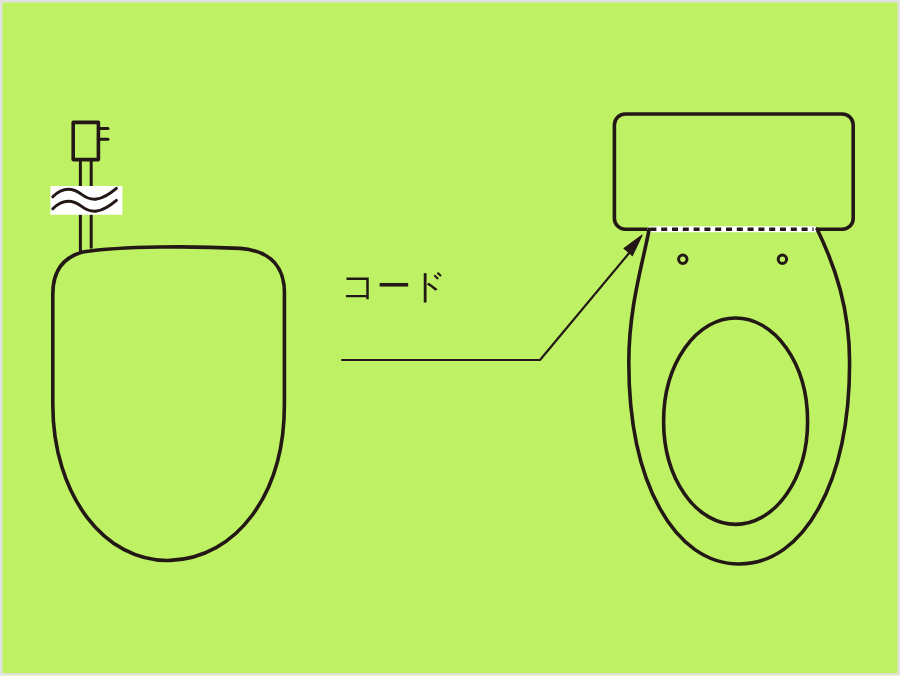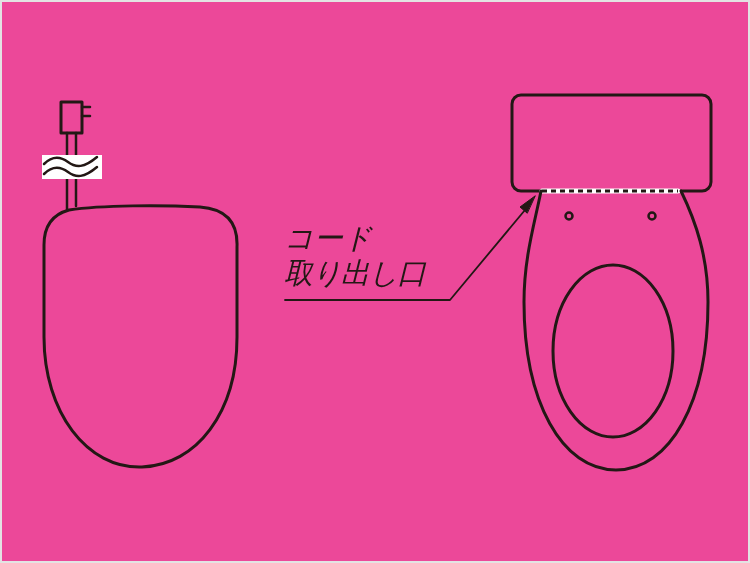--- a/index.html
+++ b/index.html
@@ -1,18 +1,18 @@
 <!DOCTYPE html>
 <html><head>
 <meta charset="utf-8">
 <style>
   html, body { margin:0; padding:0; background:#fff; }
   #canvas {
     position:relative; width:750px; height:563px; box-sizing:border-box;
-    border:2px solid #e3e3e3; background:#ec4899; overflow:hidden;font-style:italic;
+    border:2px solid #e3e3e3; background:#bef264; overflow:hidden;
   }
   svg { position:absolute; left:0; top:0; }
   .label {
     position:absolute; font-family:"DejaVu Sans", sans-serif; color:#231815;
     line-height:1; white-space:nowrap;
   }
   #cord-label-1 { left:282px; top:222px; font-size:29px; letter-spacing:0px; }
   #cord-label-2 { left:282px; top:257px; font-size:29px; letter-spacing:-1px; }
   #bowl-label { left:574px; top:328px; font-size:30px; }
 </style>
@@ -59,14 +59,13 @@
       <ellipse cx="611" cy="349" rx="60" ry="86"></ellipse>
 
       <g stroke-width="1.8">
         <polyline points="283,298 448,298 528,202"></polyline>
       </g>
       <polygon points="533,194 518,205 525,211" fill="#231815" stroke="#231815" stroke-width="1"></polygon>
     </g>
   </svg>
 
   <div class="label" id="cord-label-1">コード</div>
-  <div class="label" id="cord-label-2">取り出し口</div>
 </div>
 
 </body></html>

